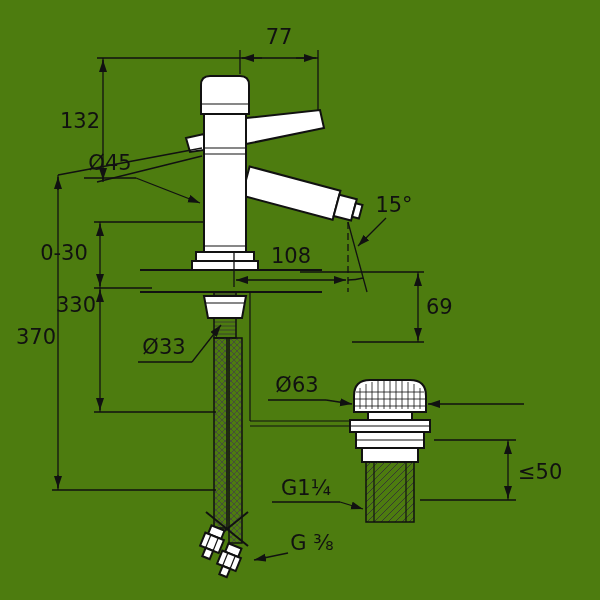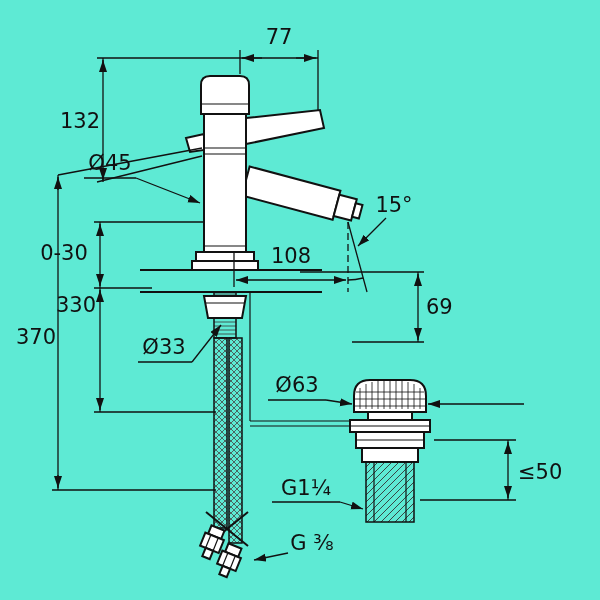--- a/index.html
+++ b/index.html
@@ -1,16 +1,16 @@
 <!DOCTYPE html>
 <html><head>
 <meta charset="utf-8">
 <style>
   html,body{margin:0;padding:0;background:#ffffff;}
-  .stage{position:relative;width:600px;height:600px;background:#5eead4;overflow:hidden;
+  .stage{position:relative;width:600px;height:600px;background:#4d7c0f;overflow:hidden;
          font-family:"DejaVu Sans",sans-serif;}
   .outline{fill:#ffffff;stroke:#111111;stroke-width:2;}
   .oline{fill:none;stroke:#111111;stroke-width:2;}
   .thin{fill:none;stroke:#111111;stroke-width:1.2;}
   .dim{fill:none;stroke:#111111;stroke-width:1.3;}
   .dash{stroke-dasharray:7 4;}
   .dimtxt{font-family:"DejaVu Sans",sans-serif;font-size:21px;fill:#111111;text-anchor:middle;}
   .ts{text-anchor:start;}
 </style>
 </head>

